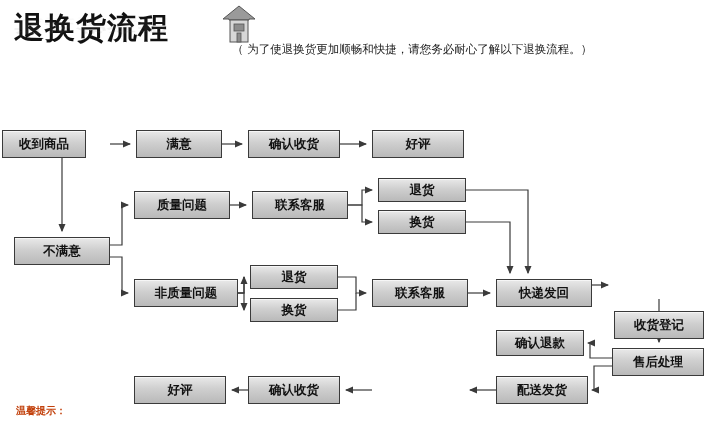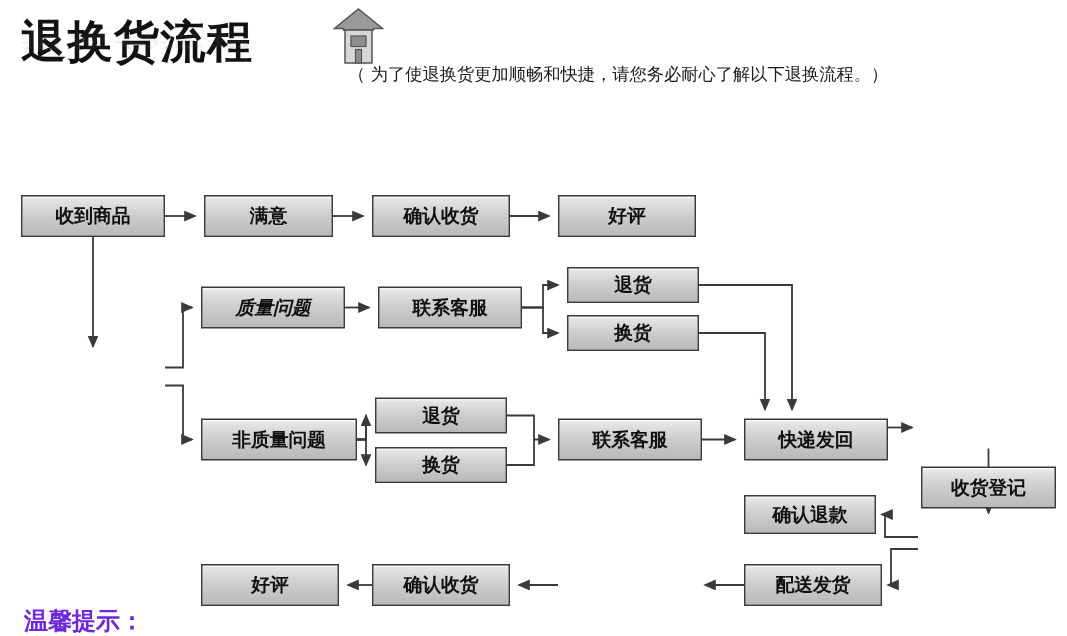--- a/index.html
+++ b/index.html
@@ -38,21 +38,21 @@
     font-family:"DejaVu Sans","Liberation Sans",sans-serif;
   }
   .para{
     position:absolute;left:20px;top:72px;width:672px;
     font-size:12px;line-height:20px;color:#1a1a1a;font-weight:bold;
     font-family:"DejaVu Sans","Liberation Sans",sans-serif;
   }
   .para .indent{display:inline-block;width:26px;}
   .tip{
     position:absolute;left:16px;top:404px;
-    font-size:16px;color:#6d28d9;font-weight:bold;
+    font-size:10px;color:#c2410c;font-weight:bold;
     font-family:"DejaVu Sans","Liberation Sans",sans-serif;
   }
 
   
   .node{
     position:absolute;
     box-sizing:border-box;
     border:1px solid #3a3a3a;
     background:linear-gradient(to bottom,#e9e9e9 0%,#cfcfcf 45%,#b9b9b9 100%);
     display:flex;align-items:center;justify-content:center;
@@ -127,33 +127,35 @@
 
     <path class="ln" d="M612,358 L590,358 L590,343 L588,343" marker-end="url(#ah)"></path>
 
     <path class="ln" d="M612,366 L594,366 L594,390 L592,390" marker-end="url(#ah)"></path>
 
     <line class="ln" x1="496" y1="390" x2="470" y2="390" marker-end="url(#ah)"></line>
     <line class="ln" x1="372" y1="390" x2="346" y2="390" marker-end="url(#ah)"></line>
     <line class="ln" x1="248" y1="390" x2="232" y2="390" marker-end="url(#ah)"></line>
   </svg>
 
-  <div class="node" style="left:14px;top:130px;width:96px;height:28px;">收到商品</div>
+  <div class="node" style="left:2px;top:130px;width:84px;height:28px;">收到商品</div>
   <div class="node" style="left:136px;top:130px;width:86px;height:28px;">满意</div>
   <div class="node" style="left:248px;top:130px;width:92px;height:28px;">确认收货</div>
   <div class="node" style="left:372px;top:130px;width:92px;height:28px;">好评</div>
-  <div class="node" style="left:134px;top:191px;width:96px;height:28px;font-style:italic;">质量问题</div>
+  <div class="node" style="left:134px;top:191px;width:96px;height:28px;">质量问题</div>
   <div class="node" style="left:252px;top:191px;width:96px;height:28px;">联系客服</div>
   <div class="node" style="left:378px;top:178px;width:88px;height:24px;">退货</div>
   <div class="node" style="left:378px;top:210px;width:88px;height:24px;">换货</div>
+  <div class="node" style="left:14px;top:237px;width:96px;height:28px;">不满意</div>
   <div class="node" style="left:134px;top:279px;width:104px;height:28px;text-align:right;">非质量问题</div>
   <div class="node" style="left:250px;top:265px;width:88px;height:24px;">退货</div>
   <div class="node" style="left:250px;top:298px;width:88px;height:24px;">换货</div>
   <div class="node" style="left:372px;top:279px;width:96px;height:28px;">联系客服</div>
   <div class="node" style="left:496px;top:279px;width:96px;height:28px;">快递发回</div>
   <div class="node" style="left:614px;top:271px;width:90px;height:28px;margin-top:40px;">收货登记</div>
   <div class="node" style="left:496px;top:330px;width:88px;height:26px;">确认退款</div>
+  <div class="node" style="left:612px;top:348px;width:92px;height:28px;">售后处理</div>
   <div class="node" style="left:496px;top:376px;width:92px;height:28px;">配送发货</div>
   <div class="node" style="left:248px;top:376px;width:92px;height:28px;">确认收货</div>
   <div class="node" style="left:134px;top:376px;width:92px;height:28px;">好评</div>
 
   <div class="tip">温馨提示：</div>
 </div>
 
 </body></html>

